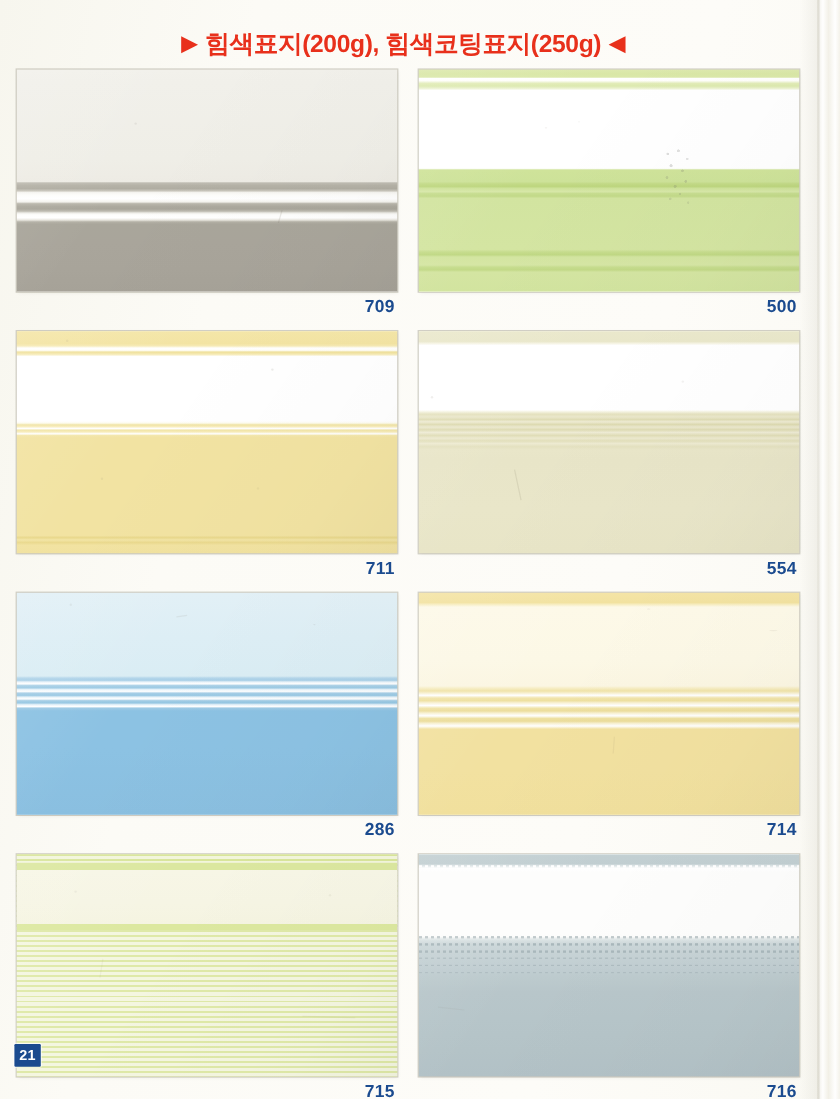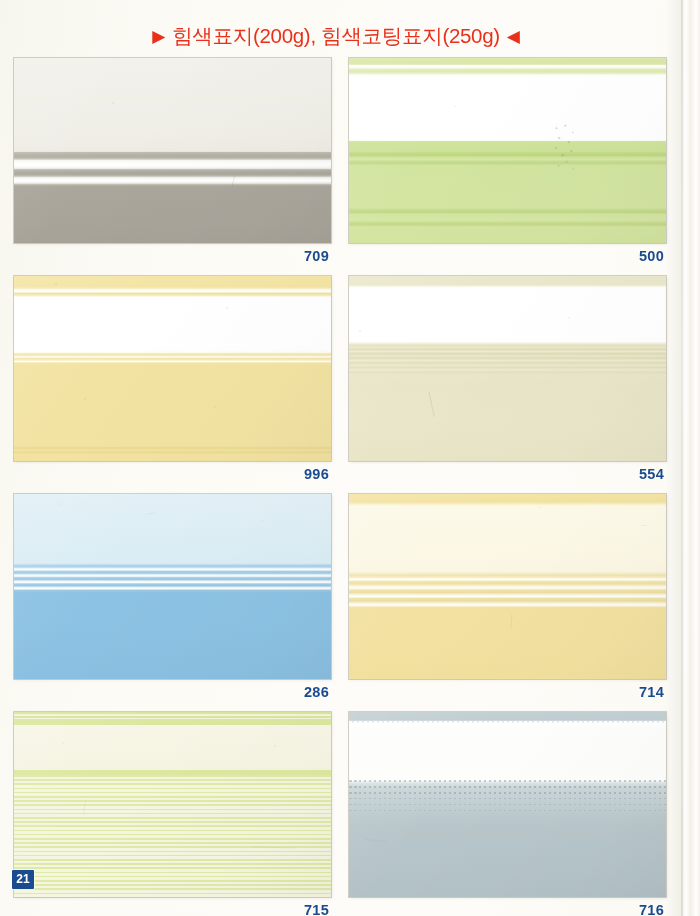--- a/index.html
+++ b/index.html
@@ -59,21 +59,21 @@
     top: 22px;
     left: 0;
     width: 672px;
     text-align: center;
     z-index: 5;
   }
   .header-title {
     display: inline-block;
     color: #e8301b;
     font-size: 20.5px;
-    font-weight: normal;
+    font-weight: bold;
     letter-spacing: -0.3px;
     white-space: nowrap;
   }
   .arrow {
     color: #e8301b;
     font-size: 17px;
     position: relative;
     top: -1px;
   }
   .arrow-left { margin-right: 7px; }
@@ -285,21 +285,21 @@
                #e9d88c 93.0%,
                #f3e5a6 94.0%,
                #ead98e 95.2%,
                #f2e3a2 96.4%,
                #f1e2a0 100%);">
         <div class="speck" style="left:13%;top:4%;width:2px;height:2px;opacity:0.3;"></div>
         <div class="speck" style="left:67%;top:17%;width:2px;height:2px;opacity:0.45;"></div>
         <div class="speck" style="left:22%;top:66%;width:2px;height:2px;opacity:0.28;"></div>
         <div class="speck" style="left:63%;top:70%;width:2px;height:2px;opacity:0.25;"></div>
       </div>
-      <div class="label">996</div>
+      <div class="label">711</div>
     </div>
 
     <div class="cell">
       <div class="swatch" style="background:
              linear-gradient(180deg,
                #eae8cc 0%,
                #e9e7ca 4.6%,
                #f4f2e0 5.4%,
                #ffffff 6.4%,
                #ffffff 35.5%,

